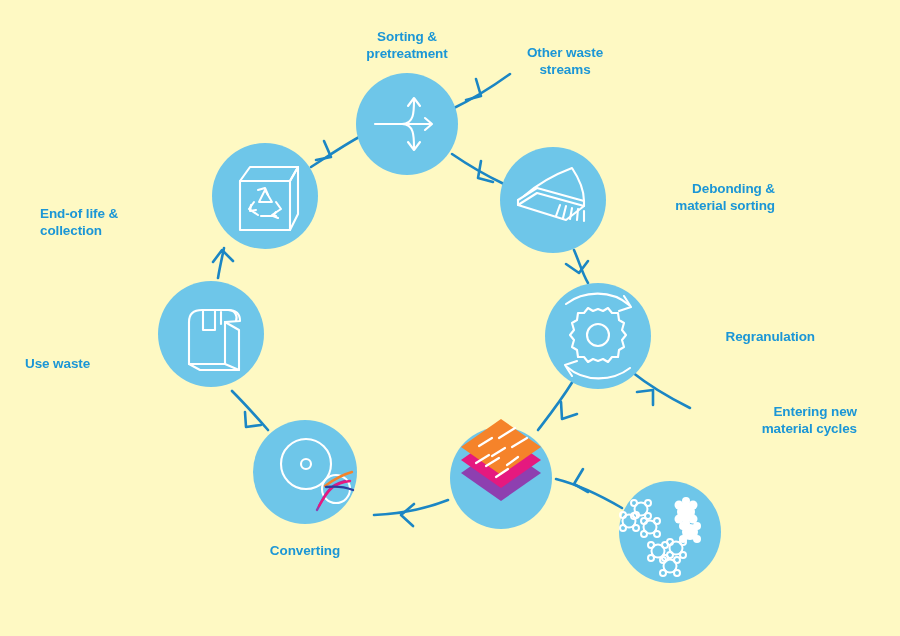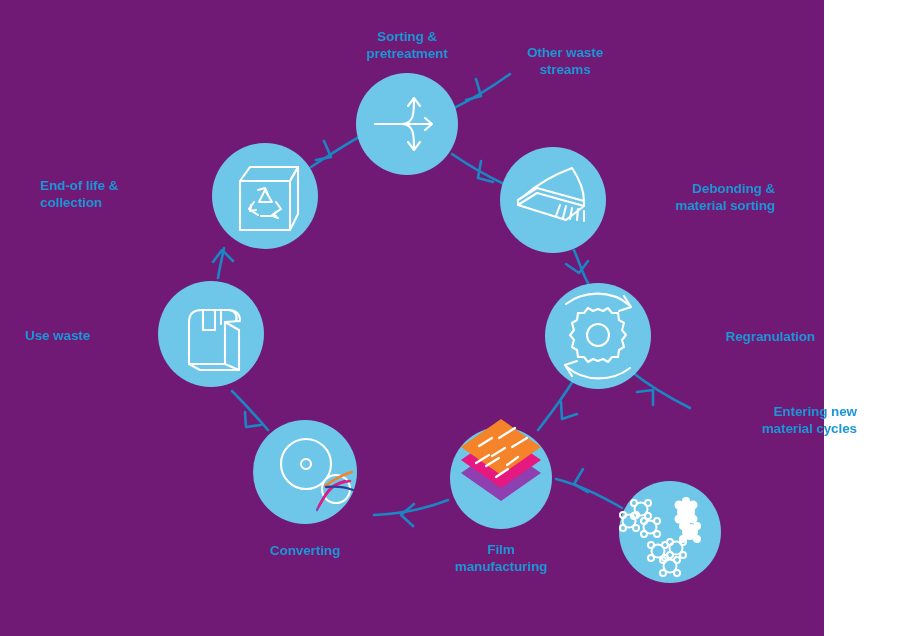--- a/index.html
+++ b/index.html
@@ -8,43 +8,43 @@
     background: #ffffff;
   }
   body {
     width: 900px;
     height: 636px;
     font-family: "Liberation Sans", sans-serif;
     overflow: hidden;
   }
   #diagram-root {
     position: relative;
-    width: 824px;
+    width: 900px;
     height: 636px;
-    background: #701a75;
+    background: #fef9c3;
   }
   svg#cycle-svg {
     position: absolute;
     left: 0;
     top: 0;
     width: 900px;
     height: 636px;
     display: block;
   }
   .node-label {
     position: absolute;
     font-family: "Liberation Sans", sans-serif;
     font-size: 13.5px;
     font-weight: bold;
     line-height: 1.28;
     color: #1b96d6;
     white-space: pre-line;
     letter-spacing: -0.1px;
   }
-  .lbl-right  { text-align: left; }
+  .lbl-right  { text-align: left; margin-top: 28px; }
   .lbl-left   { text-align: right; }
   .lbl-center { text-align: center; }
 </style>
 </head>
 <body>
 
 <div id="diagram-root">
 
   <svg id="cycle-svg" viewBox="0 0 900 636" xmlns="http://www.w3.org/2000/svg">
 
@@ -294,22 +294,20 @@
 material sorting</div>
 
   <div class="node-label lbl-center" style="left:505px; top:44px; width:120px;">Other waste
 streams</div>
 
   <div class="node-label lbl-left" style="left:665px; top:328px; width:150px;">Regranulation</div>
 
   <div class="node-label lbl-left" style="left:697px; top:403px; width:160px;">Entering new
 material cycles</div>
 
-  <div class="node-label lbl-center" style="left:441px; top:541px; width:120px;">Film
-manufacturing</div>
 
   <div class="node-label lbl-center" style="left:245px; top:542px; width:120px;">Converting</div>
 
   <div class="node-label lbl-right" style="left:25px; top:327px; width:115px;">Use waste</div>
 
   <div class="node-label lbl-right" style="left:40px; top:177px; width:145px;">End-of life &amp;
 collection</div>
 
 
 </div>

